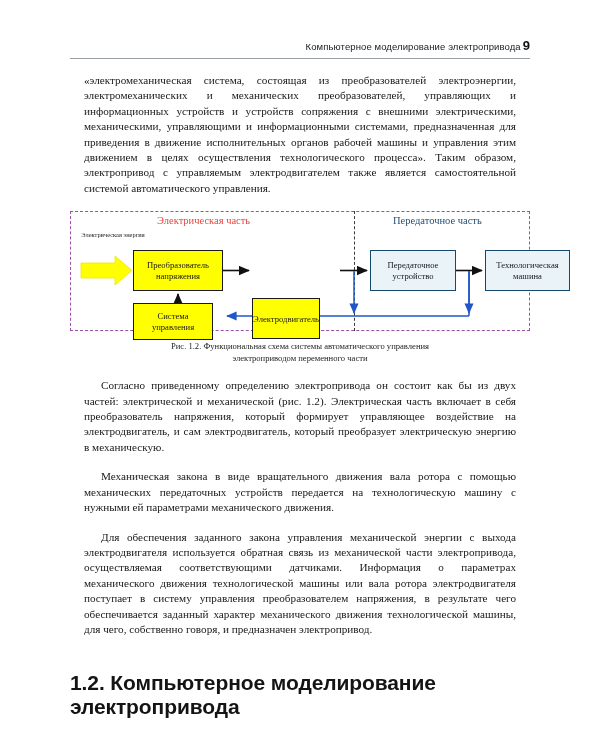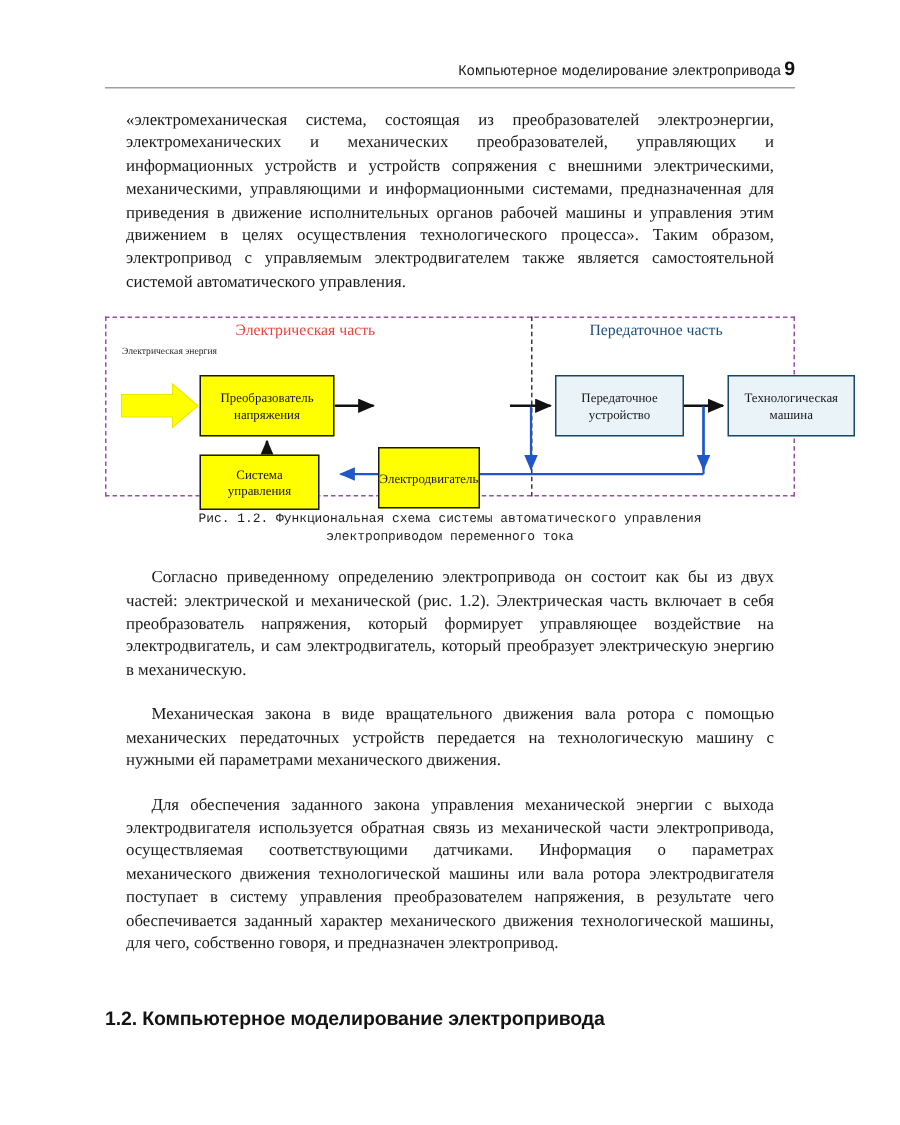--- a/index.html
+++ b/index.html
@@ -144,32 +144,32 @@
     position: absolute;
     left: 0; top: 0;
     width: 460px; height: 120px;
     overflow: visible;
   }
 
   .fig-caption {
     margin: 9px auto 0;
     width: 400px;
     text-align: center;
-    font-family: Liberation Mono, monospace;
+    font-family: Liberation Serif, serif;
     font-size: 8.6px;
     line-height: 12px;
     color: #1d1d1f;
   }
 
   
   h2.section {
     margin: 0;
     padding-top: 20px;
     font-family: "Liberation Sans", sans-serif;
-    font-size: 13px;
+    font-size: 21px;
     font-weight: bold;
     letter-spacing: -.1px;
     color: #141414;
   }
   .after-heading { margin-top: 11px; }
 </style>
 </head>
 <body>
 
 <div class="page">
@@ -225,21 +225,21 @@
       <div class="node node-yellow n-conv">Преобразователь напряжения</div>
       <div class="node node-yellow n-motor">Электродвигатель</div>
       <div class="node node-blue n-mach">Технологическая машина</div>
       <div class="node node-blue n-gear">Передаточное устройство</div>
       <div class="node node-yellow n-ctrl">Система управления</div>
     </div>
 
     <div class="fig-caption">
       <span>Рис. 1.2. Функциональная схема системы автоматического управления</span>
       <br>
-      <span>электроприводом переменного тока</span>
+      <span>электроприводом переменного части</span>
     </div>
   </div>
 
   <div class="body-block">
     <p class="para indent">Согласно приведенному определению электропривода он состоит как бы из двух частей: электрической и механической (рис. 1.2). Электрическая часть включает в себя преобразователь напряжения, который формирует управляющее воздействие на электродвигатель, и сам электродвигатель, который преобразует электрическую энергию в механическую.</p>
     <p class="para indent">Механическая закона в виде вращательного движения вала ротора с помощью механических передаточных устройств передается на технологическую машину с нужными ей параметрами механического движения.</p>
     <p class="para indent">Для обеспечения заданного закона управления механической энергии с выхода электродвигателя используется обратная связь из механической части электропривода, осуществляемая соответствующими датчиками. Информация о параметрах механического движения технологической машины или вала ротора электродвигателя поступает в систему управления преобразователем напряжения, в результате чего обеспечивается заданный характер механического движения технологической машины, для чего, собственно говоря, и предназначен электропривод.</p>
   </div>
 
   <h2 class="section">1.2. Компьютерное моделирование электропривода</h2>

